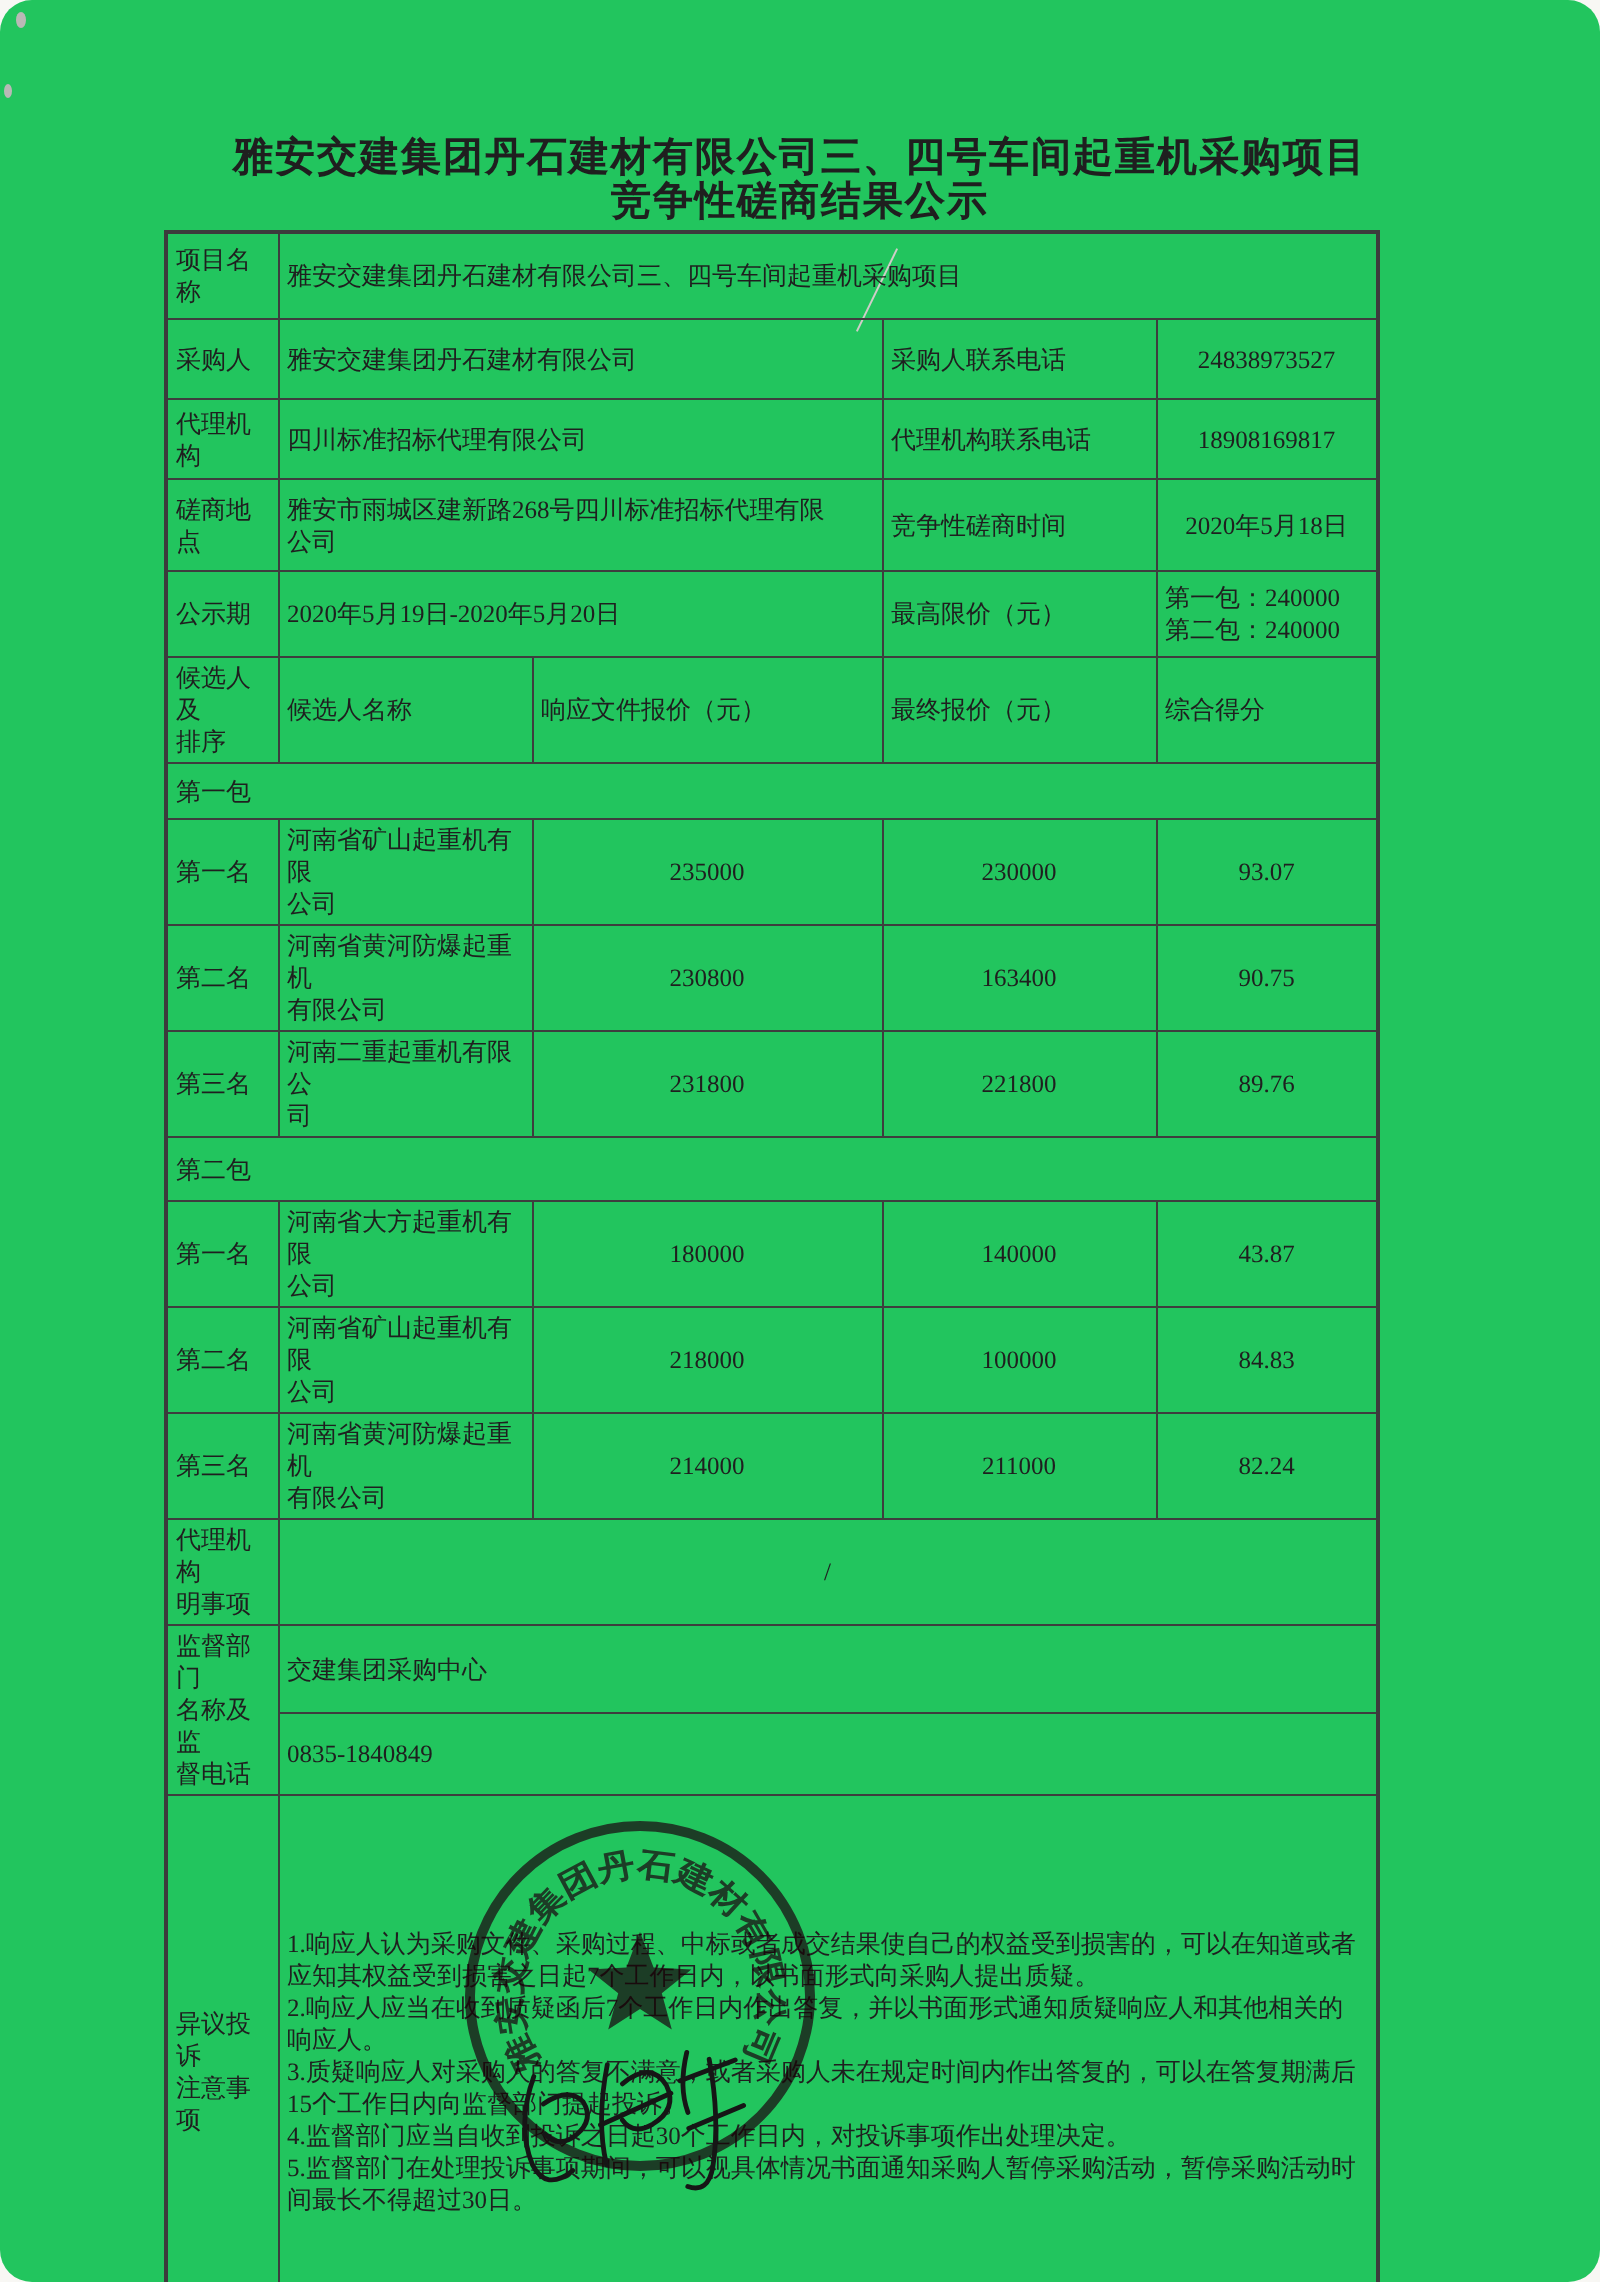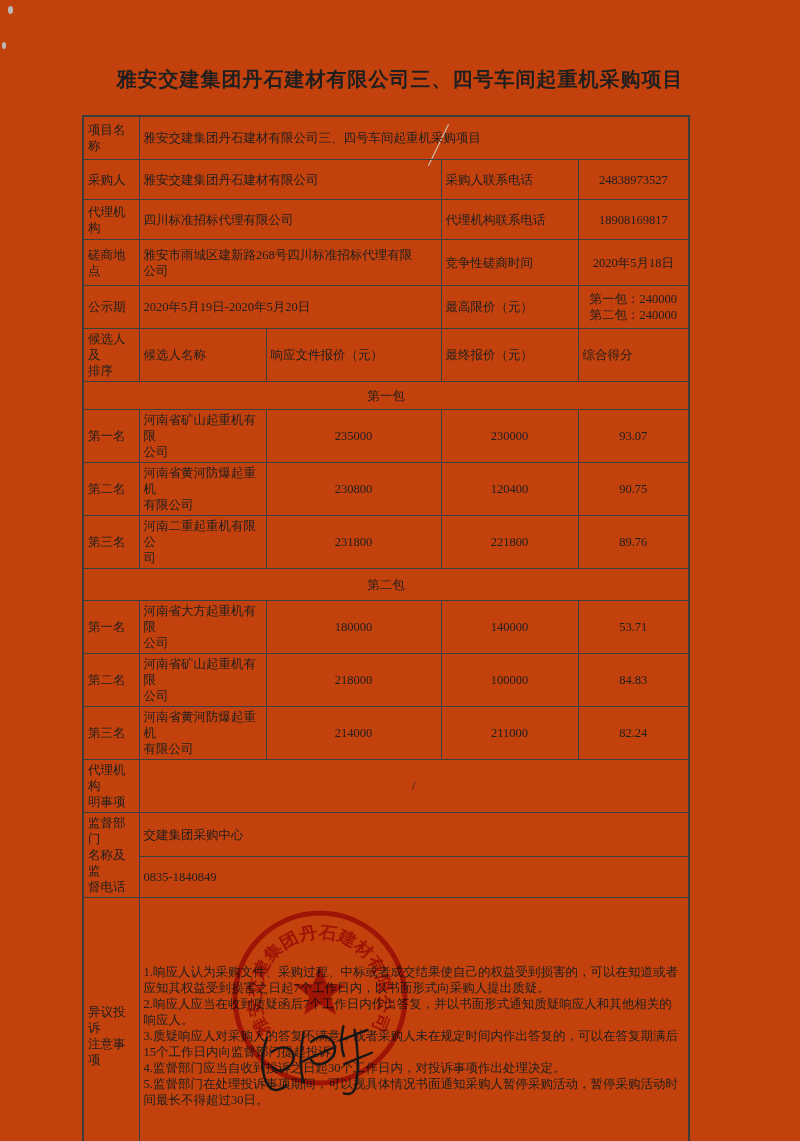--- a/index.html
+++ b/index.html
@@ -2,42 +2,42 @@
 <html><head>
 <meta charset="utf-8">
 <style>
   html,body{margin:0;padding:0;}
   body{
     width:800px;height:1141px;position:relative;overflow:hidden;
     background:#f8f7f4;
     font-family:"Liberation Serif","DejaVu Serif",serif;
     color:#1f1f1f;
   }
-  .paper{position:absolute;inset:0;background:#c2410c;}
+  .paper{position:absolute;inset:0;background:#22c55e;border-radius:16px;}
   
   .title{position:absolute;top:68px;left:0;width:100%;text-align:center;
          font-weight:bold;font-size:20px;line-height:22px;letter-spacing:1px;}
   
   table.doc{
     position:absolute;left:82px;top:115px;width:606px;
     border-collapse:collapse;table-layout:fixed;
     border:2px solid #3c3c3c;
   }
   table.doc td{
     border:1.4px solid #3e3e3e;
     font-size:12.5px;line-height:1.28;
     padding:2px 4px;vertical-align:middle;
     white-space:pre-line;word-break:break-all;
   }
   td.c{text-align:left;}
   td.lbl{padding:2px 2px 2px 3px;margin-left:20px;}
   td.num{text-align:center;font-size:13px;}
-  td.pkg{text-align:center;}
+  td.pkg{}
   td.slash{text-align:center;padding-right:150px;}
-  td.limit{padding-left:8px;text-align:center;}
+  td.limit{padding-left:8px;}
   td.obj{padding:8px 10px;font-size:12.6px;line-height:16.5px;}
   td.supc{text-align:left;}
   
   tr.r1 td{height:38px} tr.r2 td{height:35px} tr.r3 td{height:35px}
   tr.r4 td{height:41px} tr.r5 td{height:38px} tr.r6 td{height:30px}
   tr.r7 td{height:23px} tr.r8 td{height:30px} tr.r9 td{height:32px}
   tr.r10 td{height:31px} tr.r11 td{height:27px} tr.r12 td{height:35px}
   tr.r13 td{height:33px} tr.r14 td{height:33px} tr.r15 td{height:31px}
   tr.r16 td{height:31px} tr.r17 td{height:28px} tr.r18 td{height:272px}
   
@@ -51,20 +51,21 @@
 <body>
 
 <div class="paper">
 
   <div class="artifact" style="left:8px;top:6px;width:5px;height:8px;"></div>
   <div class="artifact" style="left:2px;top:42px;width:4px;height:7px;"></div>
   <div class="crease" style="left:438px;top:122px;"></div>
 
   <div class="title">
     <div>雅安交建集团丹石建材有限公司三、四号车间起重机采购项目</div>
+    <div>竞争性磋商结果公示</div>
   </div>
 
   <table class="doc">
     <colgroup>
       <col style="width:56px">
         <col style="width:127px">
         <col style="width:140px">
       <col style="width:35px">
         <col style="width:80px">
         <col style="width:57px">
@@ -126,21 +127,21 @@
 公司</td>
       <td colspan="2" class="num">235000</td>
       <td colspan="2" class="num">230000</td>
       <td class="num">93.07</td>
     </tr>
     <tr class="r9">
       <td class="lbl">第二名</td>
       <td>河南省黄河防爆起重机
 有限公司</td>
       <td colspan="2" class="num">230800</td>
-      <td colspan="2" class="num">120400</td>
+      <td colspan="2" class="num">163400</td>
       <td class="num">90.75</td>
     </tr>
     <tr class="r10">
       <td class="lbl">第三名</td>
       <td>河南二重起重机有限公
 司</td>
       <td colspan="2" class="num">231800</td>
       <td colspan="2" class="num">221800</td>
       <td class="num">89.76</td>
     </tr>
@@ -148,21 +149,21 @@
     <tr class="r11">
       <td colspan="7" class="pkg">第二包</td>
     </tr>
 
     <tr class="r12">
       <td class="lbl">第一名</td>
       <td>河南省大方起重机有限
 公司</td>
       <td colspan="2" class="num">180000</td>
       <td colspan="2" class="num">140000</td>
-      <td class="num">53.71</td>
+      <td class="num">43.87</td>
     </tr>
     <tr class="r13">
       <td class="lbl">第二名</td>
       <td>河南省矿山起重机有限
 公司</td>
       <td colspan="2" class="num">218000</td>
       <td colspan="2" class="num">100000</td>
       <td class="num">84.83</td>
     </tr>
     <tr class="r14">

